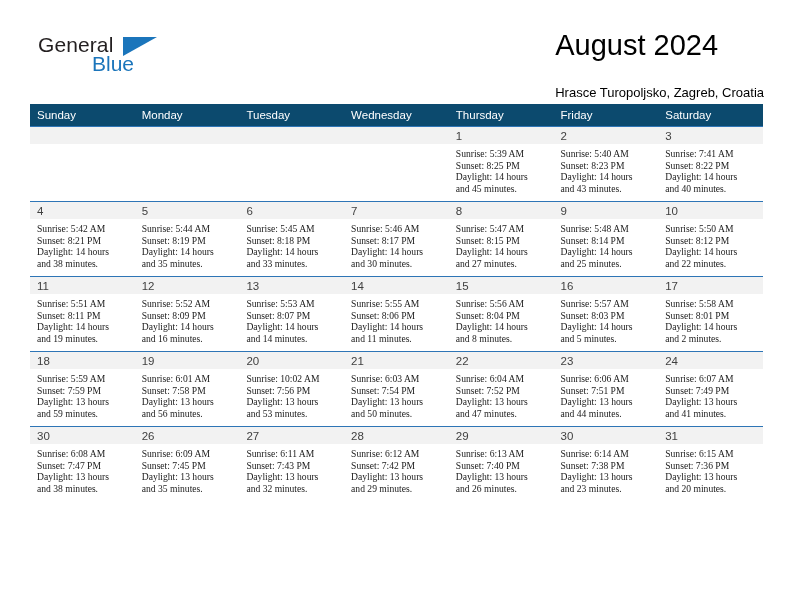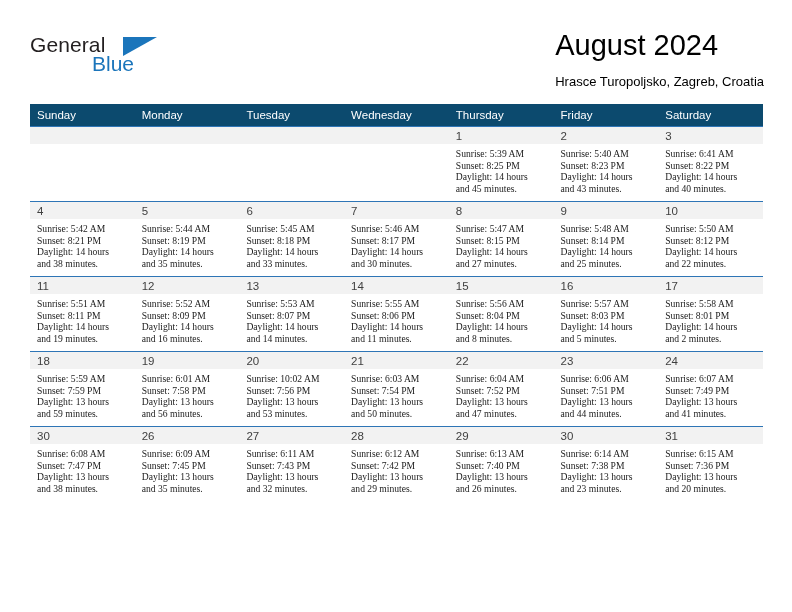--- a/index.html
+++ b/index.html
@@ -31,21 +31,21 @@
   }
   .logo {
     position: absolute;
     left: 0;
     top: 5px;
     width: 180px;
     height: 56px;
   }
   .logo-general {
     position: absolute;
-    left: 0;
+    left: 8px;
     top: 0;
     font-size: 21px;
     letter-spacing: 0.1px;
     color: #231f20;
     font-family: "Liberation Sans", sans-serif;
   }
   .logo-tri {
     position: absolute;
     left: 93px;
     top: 4px;
@@ -70,21 +70,21 @@
     text-align: left;
   }
   .cal-title {
     font-size: 29px;
     color: #000;
     line-height: 34px;
     white-space: nowrap;
     font-weight: normal;
   }
   .cal-subtitle {
-    margin-top: 12px;
+    margin-top: 23px;
     font-size: 13px;
     color: #000;
     line-height: 16px;
     white-space: nowrap;
   }
 
   
   .calendar {
     position: absolute;
     left: 30px;
@@ -214,21 +214,21 @@
                 <div>Sunset: 8:23 PM</div>
                 <div>Daylight: 14 hours</div>
                 <div>and 43 minutes.</div>
               </div>
             </div>
           </td>
           <td>
             <div class="cell-inner">
               <div class="daynum-band">3</div>
               <div class="cell-body">
-                <div>Sunrise: 6:41 AM</div>
+                <div>Sunrise: 7:41 AM</div>
                 <div>Sunset: 8:22 PM</div>
                 <div>Daylight: 14 hours</div>
                 <div>and 40 minutes.</div>
               </div>
             </div>
           </td>
         </tr>
         <tr class="week-row">
           <td>
             <div class="cell-inner">

